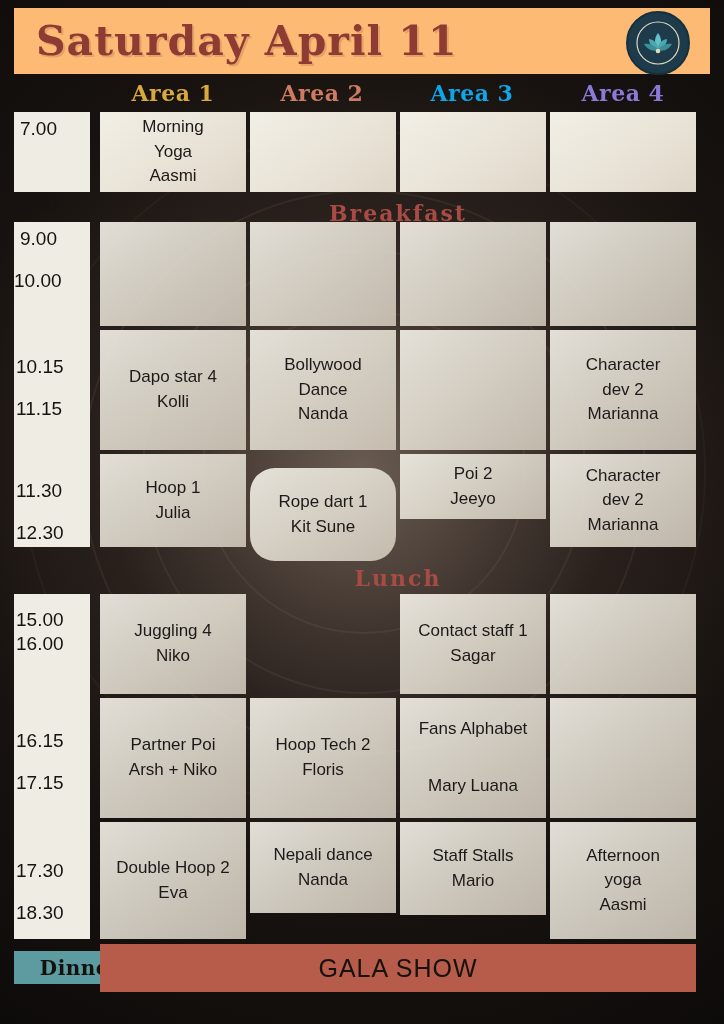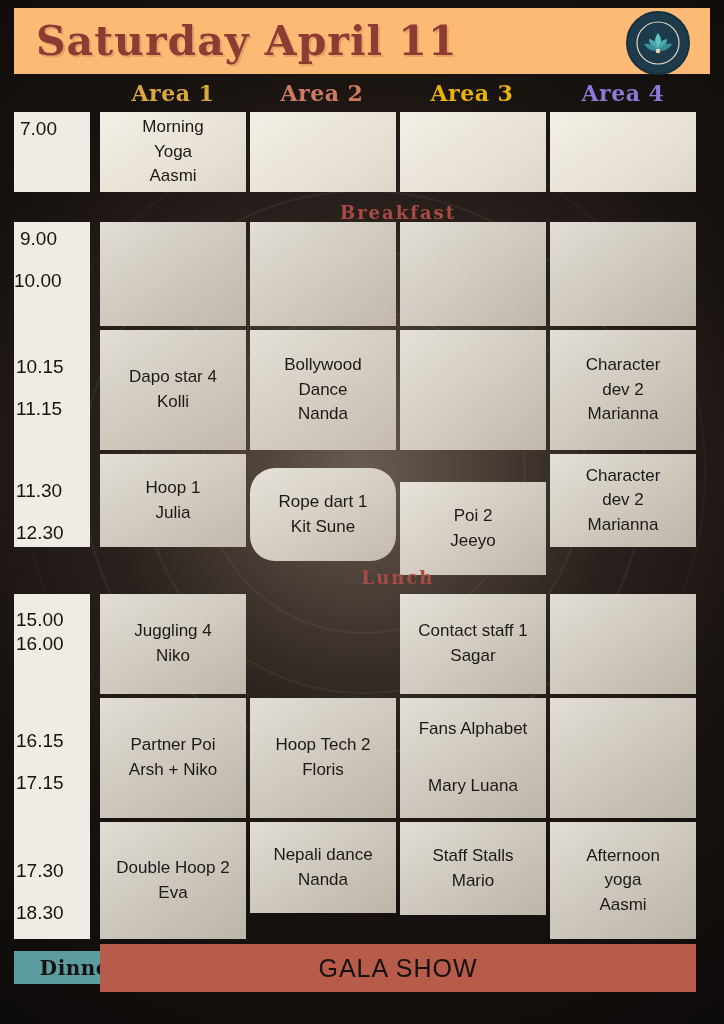--- a/index.html
+++ b/index.html
@@ -92,21 +92,21 @@
     position: absolute;
     top: 0;
     font-family: "DejaVu Serif", serif;
     font-weight: bold;
     font-size: 22px;
     letter-spacing: 0.5px;
     text-align: center;
   }
   .area1 { left: 100px; width: 146px; color: #d8a93c; }
   .area2 { left: 248px; width: 148px; color: #cf7b62; }
-  .area3 { left: 398px; width: 148px; color: #eab308; }
+  .area3 { left: 398px; width: 148px; color: #0ea5e9; }
   .area4 { left: 550px; width: 146px; color: #8b7ad6; }
 
   
   .cell {
     position: absolute;
     background: linear-gradient(145deg, #f2efe6 0%, #e9e3d7 55%, #ded6c8 100%);
     color: #1c1a18;
     display: flex;
     flex-direction: column;
     align-items: center;
@@ -142,21 +142,21 @@
   .banner {
     position: absolute;
     left: 100px;
     width: 596px;
     height: 41px;
     display: flex;
     align-items: center;
     justify-content: center;
     font-family: "DejaVu Serif", serif;
     font-weight: bold;
-    font-size: 18px;
+    font-size: 22px;
     letter-spacing: 2px;
     color: #a84b44;
   }
 
   
   .dinner {
     position: absolute;
     left: 14px;
     top: 951px;
     width: 132px;
@@ -297,21 +297,21 @@
   </div>
 
   <div class="cell translucent" style="left:100px; top:454px; width:146px; height:93px;">
     <span>Hoop 1</span>
     <span>Julia</span>
   </div>
   <div class="cell translucent" style="left:250px; top:468px; width:146px; height:93px;border-radius:25px;">
     <span>Rope dart 1</span>
     <span>Kit Sune</span>
   </div>
-  <div class="cell translucent" style="left:400px; top:454px; width:146px; height:93px;margin-top:28px;">
+  <div class="cell translucent" style="left:400px; top:454px; width:146px; height:65px;">
     <span>Poi 2</span>
     <span>Jeeyo</span>
   </div>
   <div class="cell translucent" style="left:550px; top:454px; width:146px; height:93px;">
     <span>Character</span>
     <span>dev 2</span>
     <span>Marianna</span>
   </div>
 
   <div class="banner" style="top:557px;">Lunch</div>

